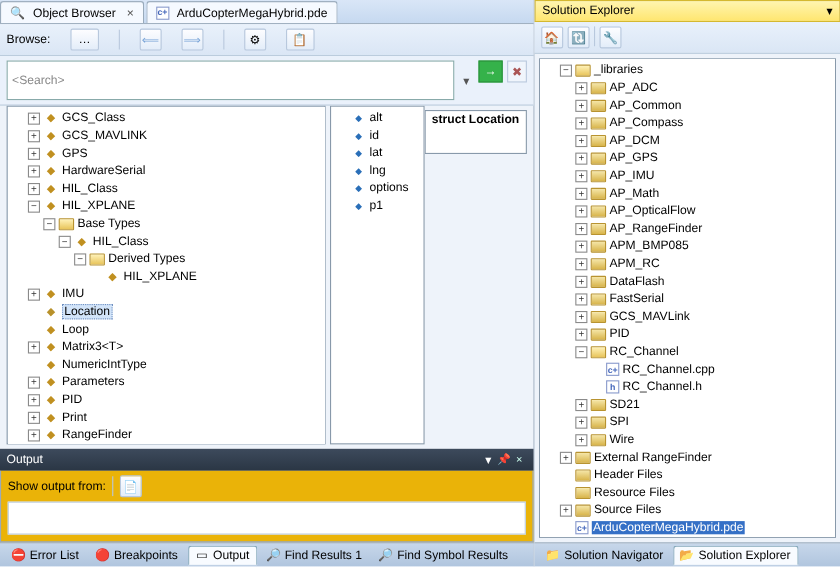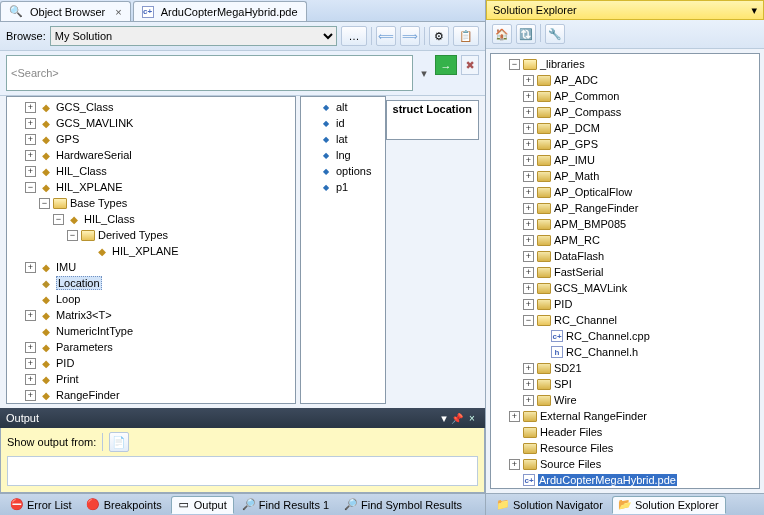--- a/index.html
+++ b/index.html
@@ -2,21 +2,21 @@
 <html><head>
 <meta charset="utf-8">
 <style>
 * { box-sizing: border-box; margin: 0; padding: 0; font-family: "Segoe UI", Tahoma, sans-serif; font-size: 11px; }
 body { background: #eef3fa; width: 764px; height: 515px; overflow: hidden; display: flex; }
 .left-col { width: 486px; display: flex; flex-direction: column; border-right: 1px solid #9ab; }
 .right-col { flex: 1; display: flex; flex-direction: column; background: #eef3fa; }
 .tabbar { display: flex; background: linear-gradient(#d9e6f7,#c6d9f0); border-bottom: 1px solid #9ab; height: 22px; align-items: flex-end; }
 .tab { display: flex; align-items: center; padding: 3px 8px; border: 1px solid #9ab; border-bottom: none; background: #f5f9ff; margin-right: 2px; height: 20px; border-radius: 3px 3px 0 0; gap: 4px; cursor: pointer; }
 .tab .x { margin-left: 6px; color: #555; cursor: pointer; }
-.browse-bar { display: flex; align-items: center; padding: 4px 6px; gap: 4px; background: linear-gradient(#e9f1fb,#dae6f5); border-bottom: 1px solid #bcd; }
+.browse-bar { display: flex; align-items: center; padding: 4px 6px; gap: 18px; background: linear-gradient(#e9f1fb,#dae6f5); border-bottom: 1px solid #bcd; }
 .browse-bar label { color: #000; }
 .browse-bar select { flex: 1; height: 20px; border: 1px solid #8aa; }
 .tb-btn { width: 20px; height: 20px; border: 1px solid #b8c8dd; background: linear-gradient(#fdfdff,#e3edf9); border-radius: 2px; display: flex; align-items: center; justify-content: center; cursor: pointer; }
 .tb-btn.drop { width: 26px; }
 .sep { width: 1px; height: 18px; background: #b8c8dd; }
 .search-bar { display: flex; padding: 4px 6px; gap: 4px; background: #eaf1fb; border-bottom: 1px solid #bcd; }
 .search-bar input { flex: 1; height: 36px; border: 1px solid #8aa; padding: 16px 4px; color: #888; }
 .go-btn { width: 22px; height: 20px; background: #35b24a; border: 1px solid #2a8f3b; color: #fff; display: flex; align-items: center; justify-content: center; cursor: pointer; }
 .clear-btn { width: 18px; height: 20px; background: #f0f5fc; border: 1px solid #b8c8dd; display: flex; align-items: center; justify-content: center; color: #a55; cursor: pointer; }
 .panes { flex: 1; display: flex; overflow: hidden; }
@@ -34,21 +34,21 @@
 .ic-field::before { content: "◆"; color: #2a6fb8; font-size: 8px; }
 .ic-folder::before { content: ""; display: block; width: 12px; height: 9px; background: linear-gradient(#fff2b8,#e8c45a); border: 1px solid #b89330; border-radius: 1px; }
 .ic-folder-c::before { content: ""; display: block; width: 12px; height: 9px; background: linear-gradient(#f5e6a8,#d8b44a); border: 1px solid #b89330; border-radius: 1px; }
 .ic-cpp { background: #fff; border: 1px solid #8899cc; width: 12px; height: 12px; font-size: 8px; color: #4466bb; font-weight: bold; display: flex; align-items: center; justify-content: center; }
 .ic-h { background: #fff; border: 1px solid #8899cc; width: 12px; height: 12px; font-size: 8px; color: #4466bb; font-weight: bold; display: flex; align-items: center; justify-content: center; }
 .sel { background: #d2e4f9; border: 1px dotted #7090c0; padding: 0 1px; }
 .sel-blue { background: #3570c6; color: #fff; padding: 0 1px; }
 .output-hdr { display: flex; align-items: center; background: linear-gradient(#3d4a5c,#2a3644); color: #fff; height: 20px; padding: 0 6px; }
 .output-hdr .gap { flex: 1; }
 .output-hdr .pin, .output-hdr .close { width: 14px; cursor: pointer; text-align: center; color: #cfe; font-size: 10px; }
-.output-body { background: #fef9c3; border: 1px solid #9ab; border-top: none; }
+.output-body { background: #eab308; border: 1px solid #9ab; border-top: none; }
 .output-tb { display: flex; align-items: center; padding: 4px 6px; gap: 6px; }
 .output-tb select { width: 250px; height: 20px; border: 1px solid #8aa; }
 .output-content { height: 30px; background: #fff; border: 1px solid #bcd; margin: 0 6px 6px 6px; }
 .bottom-tabs { display: flex; background: linear-gradient(#c7d7ea,#b0c5de); height: 22px; align-items: center; padding: 0 4px; gap: 2px; border-top: 1px solid #9ab; }
 .btab { display: flex; align-items: center; gap: 4px; padding: 2px 6px; cursor: pointer; border: 1px solid transparent; }
 .btab.active { background: #f8fbff; border: 1px solid #8ab; border-bottom: 1px solid #f8fbff; border-radius: 3px 3px 0 0; }
 .btab .bic { width: 12px; height: 12px; display: inline-flex; align-items: center; justify-content: center; }
 .sol-hdr { background: linear-gradient(#fff5b0,#ffe670); border: 1px solid #d4b830; height: 20px; display: flex; align-items: center; padding: 0 6px; font-weight: normal; }
 .sol-tb { display: flex; gap: 4px; padding: 4px 6px; border-bottom: 1px solid #bcd; background: linear-gradient(#e9f1fb,#dae6f5); }
 .sol-tree { flex: 1; background: #fff; margin: 4px; border: 1px solid #8899aa; overflow-y: auto; padding: 2px 0; }
@@ -64,23 +64,20 @@
       <span class="x">×</span>
     </div>
     <div class="tab">
       <span class="ic ic-cpp">c+</span>
       <span>ArduCopterMegaHybrid.pde</span>
     </div>
   </div>
 
   <div class="browse-bar">
     <label>Browse:</label>
-    <select>
-      <option>My Solution</option>
-    </select>
     <div class="tb-btn drop">…</div>
     <div class="sep"></div>
     <div class="tb-btn" style="color:#7aa5d8">⟸</div>
     <div class="tb-btn" style="color:#7aa5d8">⟹</div>
     <div class="sep"></div>
     <div class="tb-btn">⚙</div>
     <div class="tb-btn drop">📋</div>
   </div>
 
   <div class="search-bar">

